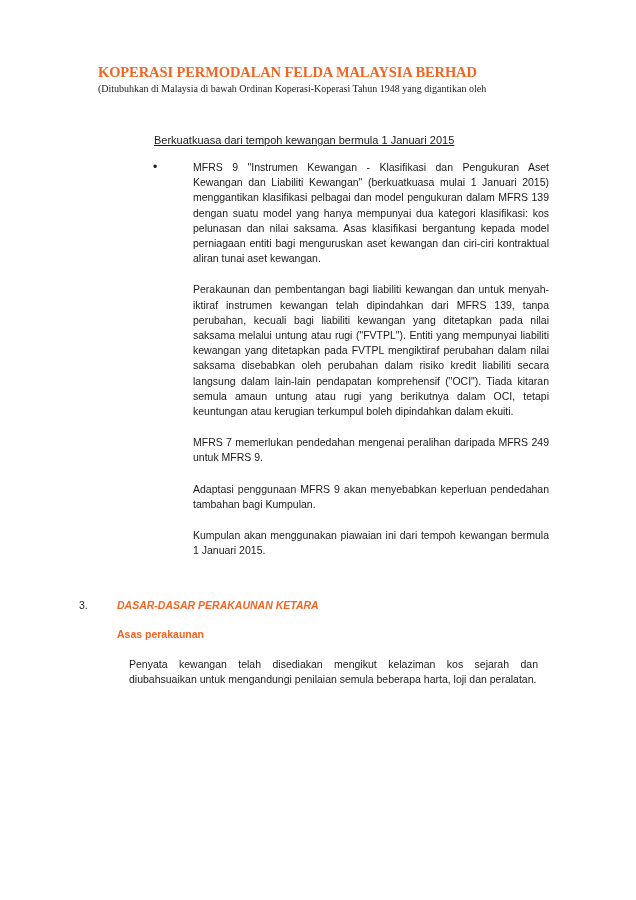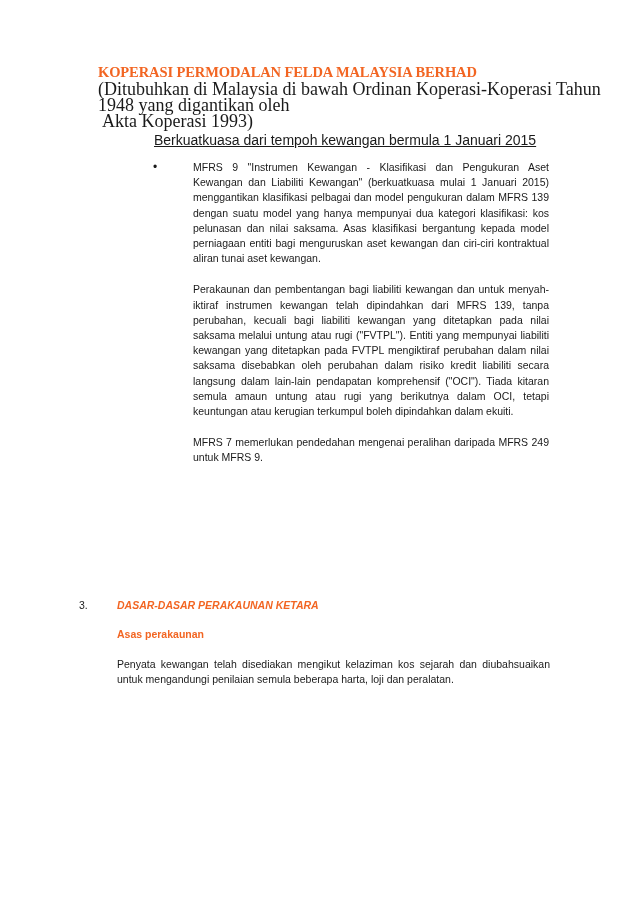--- a/index.html
+++ b/index.html
@@ -24,33 +24,33 @@
       margin-left: 20px;
     }
     .company-name {
       color: #f26522;
       font-weight: bold;
       font-size: 14.5px;
       line-height: 18px;
       letter-spacing: -0.1px;
     }
     .company-sub {
-      font-size: 18px;
+      font-size: 10px;
       line-height: 16px;
       color: #1a1a1a;
     }
     .company-sub .indent {
       display: block;
       padding-left: 4px;
     }
     .effective {
       position: absolute;
       left: 154px;
       top: 133px;
-      font-size: 14px;
+      font-size: 11px;
       text-decoration: underline;
       line-height: 14px;
     }
     .bullet-block {
       position: absolute;
       left: 150px;
       top: 160px;
       width: 400px;
     }
     .bullet {
@@ -99,42 +99,43 @@
       color: #f26522;
       font-weight: bold;
       font-size: 10.5px;
       line-height: 15px;
       margin: 0 0 15px 0;
     }
     .section-para {
       font-size: 10.5px;
       line-height: 15.2px;
       text-align: justify;
-      margin: 0;
+      margin: 12px;
     }
   </style>
 </head>
 <body>
 
 <div class="header">
   <div class="company-name">KOPERASI PERMODALAN FELDA MALAYSIA BERHAD</div>
   <div class="company-sub">
     <span>(Ditubuhkan di Malaysia di bawah Ordinan Koperasi-Koperasi Tahun 1948 yang digantikan oleh</span>
-    <span class="indent">Akta Koperasi 1993)</span>
   </div>
 </div>
 
 <div class="effective">Berkuatkuasa dari tempoh kewangan bermula 1 Januari 2015</div>
 
 <div class="bullet-block">
   <span class="bullet">•</span>
   <div class="bullet-content">
     <p class="para">MFRS 9 "Instrumen Kewangan - Klasifikasi dan Pengukuran Aset Kewangan dan Liabiliti Kewangan" (berkuatkuasa mulai 1 Januari 2015) menggantikan klasifikasi pelbagai dan model pengukuran dalam MFRS 139 dengan suatu model yang hanya mempunyai dua kategori klasifikasi: kos pelunasan dan nilai saksama. Asas klasifikasi bergantung kepada model perniagaan entiti bagi menguruskan aset kewangan dan ciri-ciri kontraktual aliran tunai aset kewangan.</p>
     <p class="para">Perakaunan dan pembentangan bagi liabiliti kewangan dan untuk menyah-iktiraf instrumen kewangan telah dipindahkan dari MFRS 139, tanpa perubahan, kecuali bagi liabiliti kewangan yang ditetapkan pada nilai saksama melalui untung atau rugi ("FVTPL"). Entiti yang mempunyai liabiliti kewangan yang ditetapkan pada FVTPL mengiktiraf perubahan dalam nilai saksama disebabkan oleh perubahan dalam risiko kredit liabiliti secara langsung dalam lain-lain pendapatan komprehensif ("OCI"). Tiada kitaran semula amaun untung atau rugi yang berikutnya dalam OCI, tetapi keuntungan atau kerugian terkumpul boleh dipindahkan dalam ekuiti.</p>
     <p class="para">MFRS 7 memerlukan pendedahan mengenai peralihan daripada MFRS 249 untuk MFRS 9.</p>
+    <p class="para">Adaptasi penggunaan MFRS 9 akan menyebabkan keperluan pendedahan tambahan bagi Kumpulan.</p>
+    <p class="para">Kumpulan akan menggunakan piawaian ini dari tempoh kewangan bermula 1 Januari 2015.</p>
   </div>
 </div>
 
 <div class="section">
   <span class="section-num">3.</span>
   <div class="section-body">
     <div class="section-title">DASAR-DASAR PERAKAUNAN KETARA</div>
     <div class="sub-title">Asas perakaunan</div>
     <p class="section-para">Penyata kewangan telah disediakan mengikut kelaziman kos sejarah dan diubahsuaikan untuk mengandungi penilaian semula beberapa harta, loji dan peralatan.</p>
   </div>

